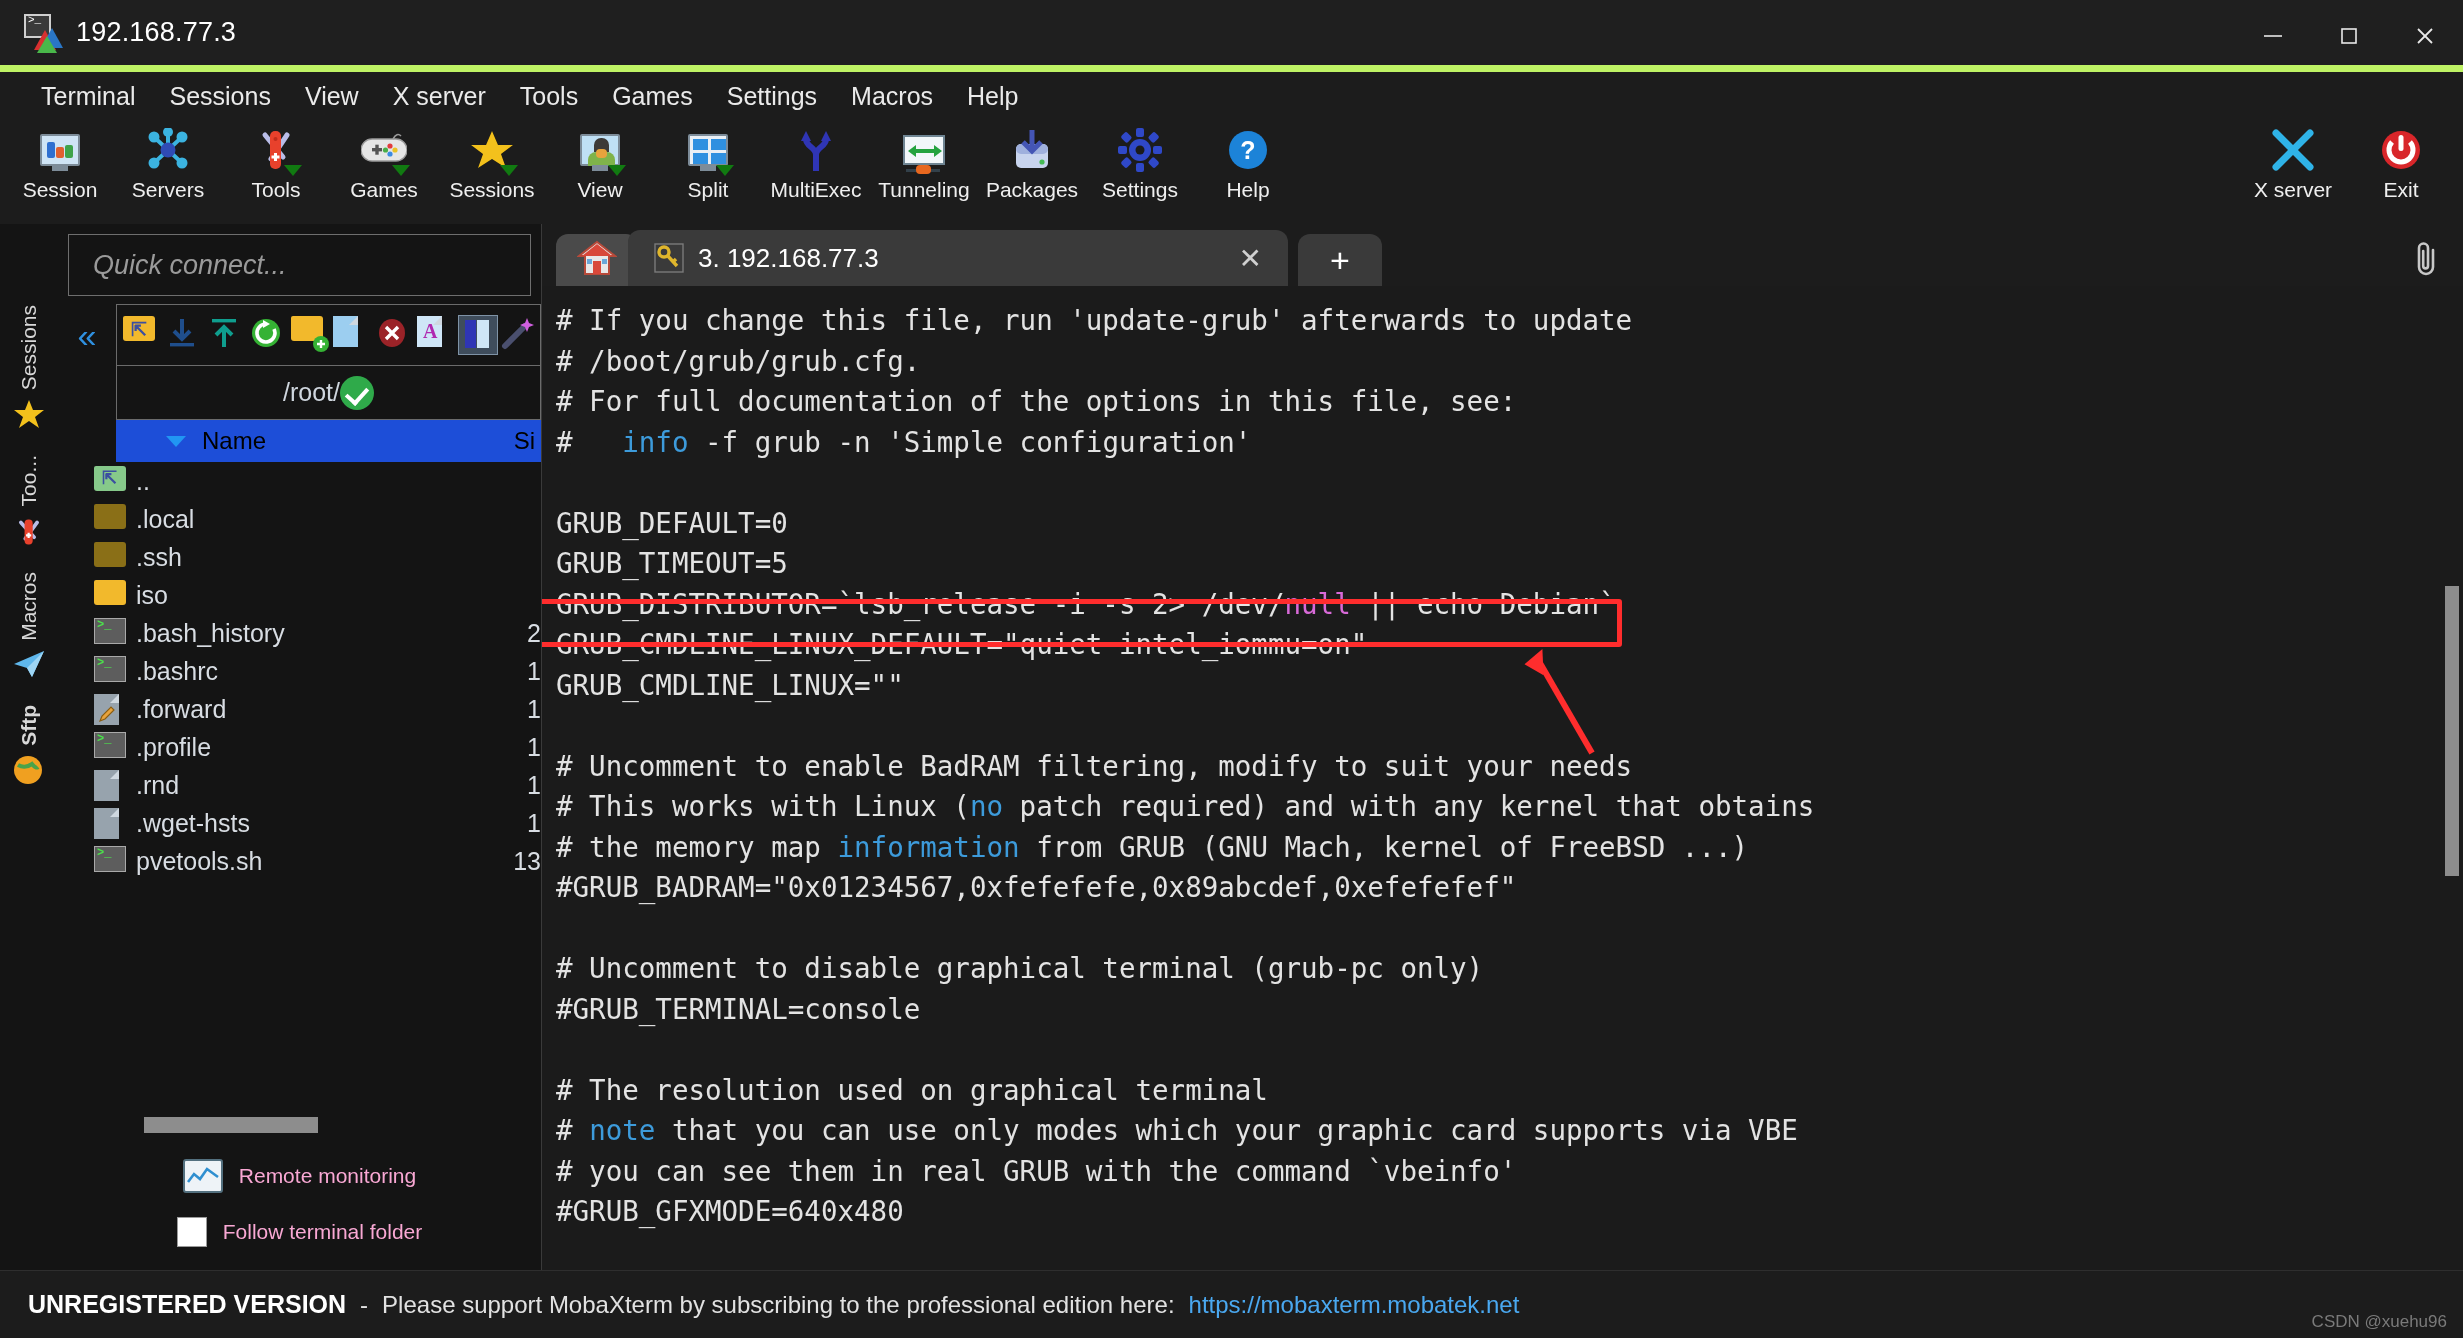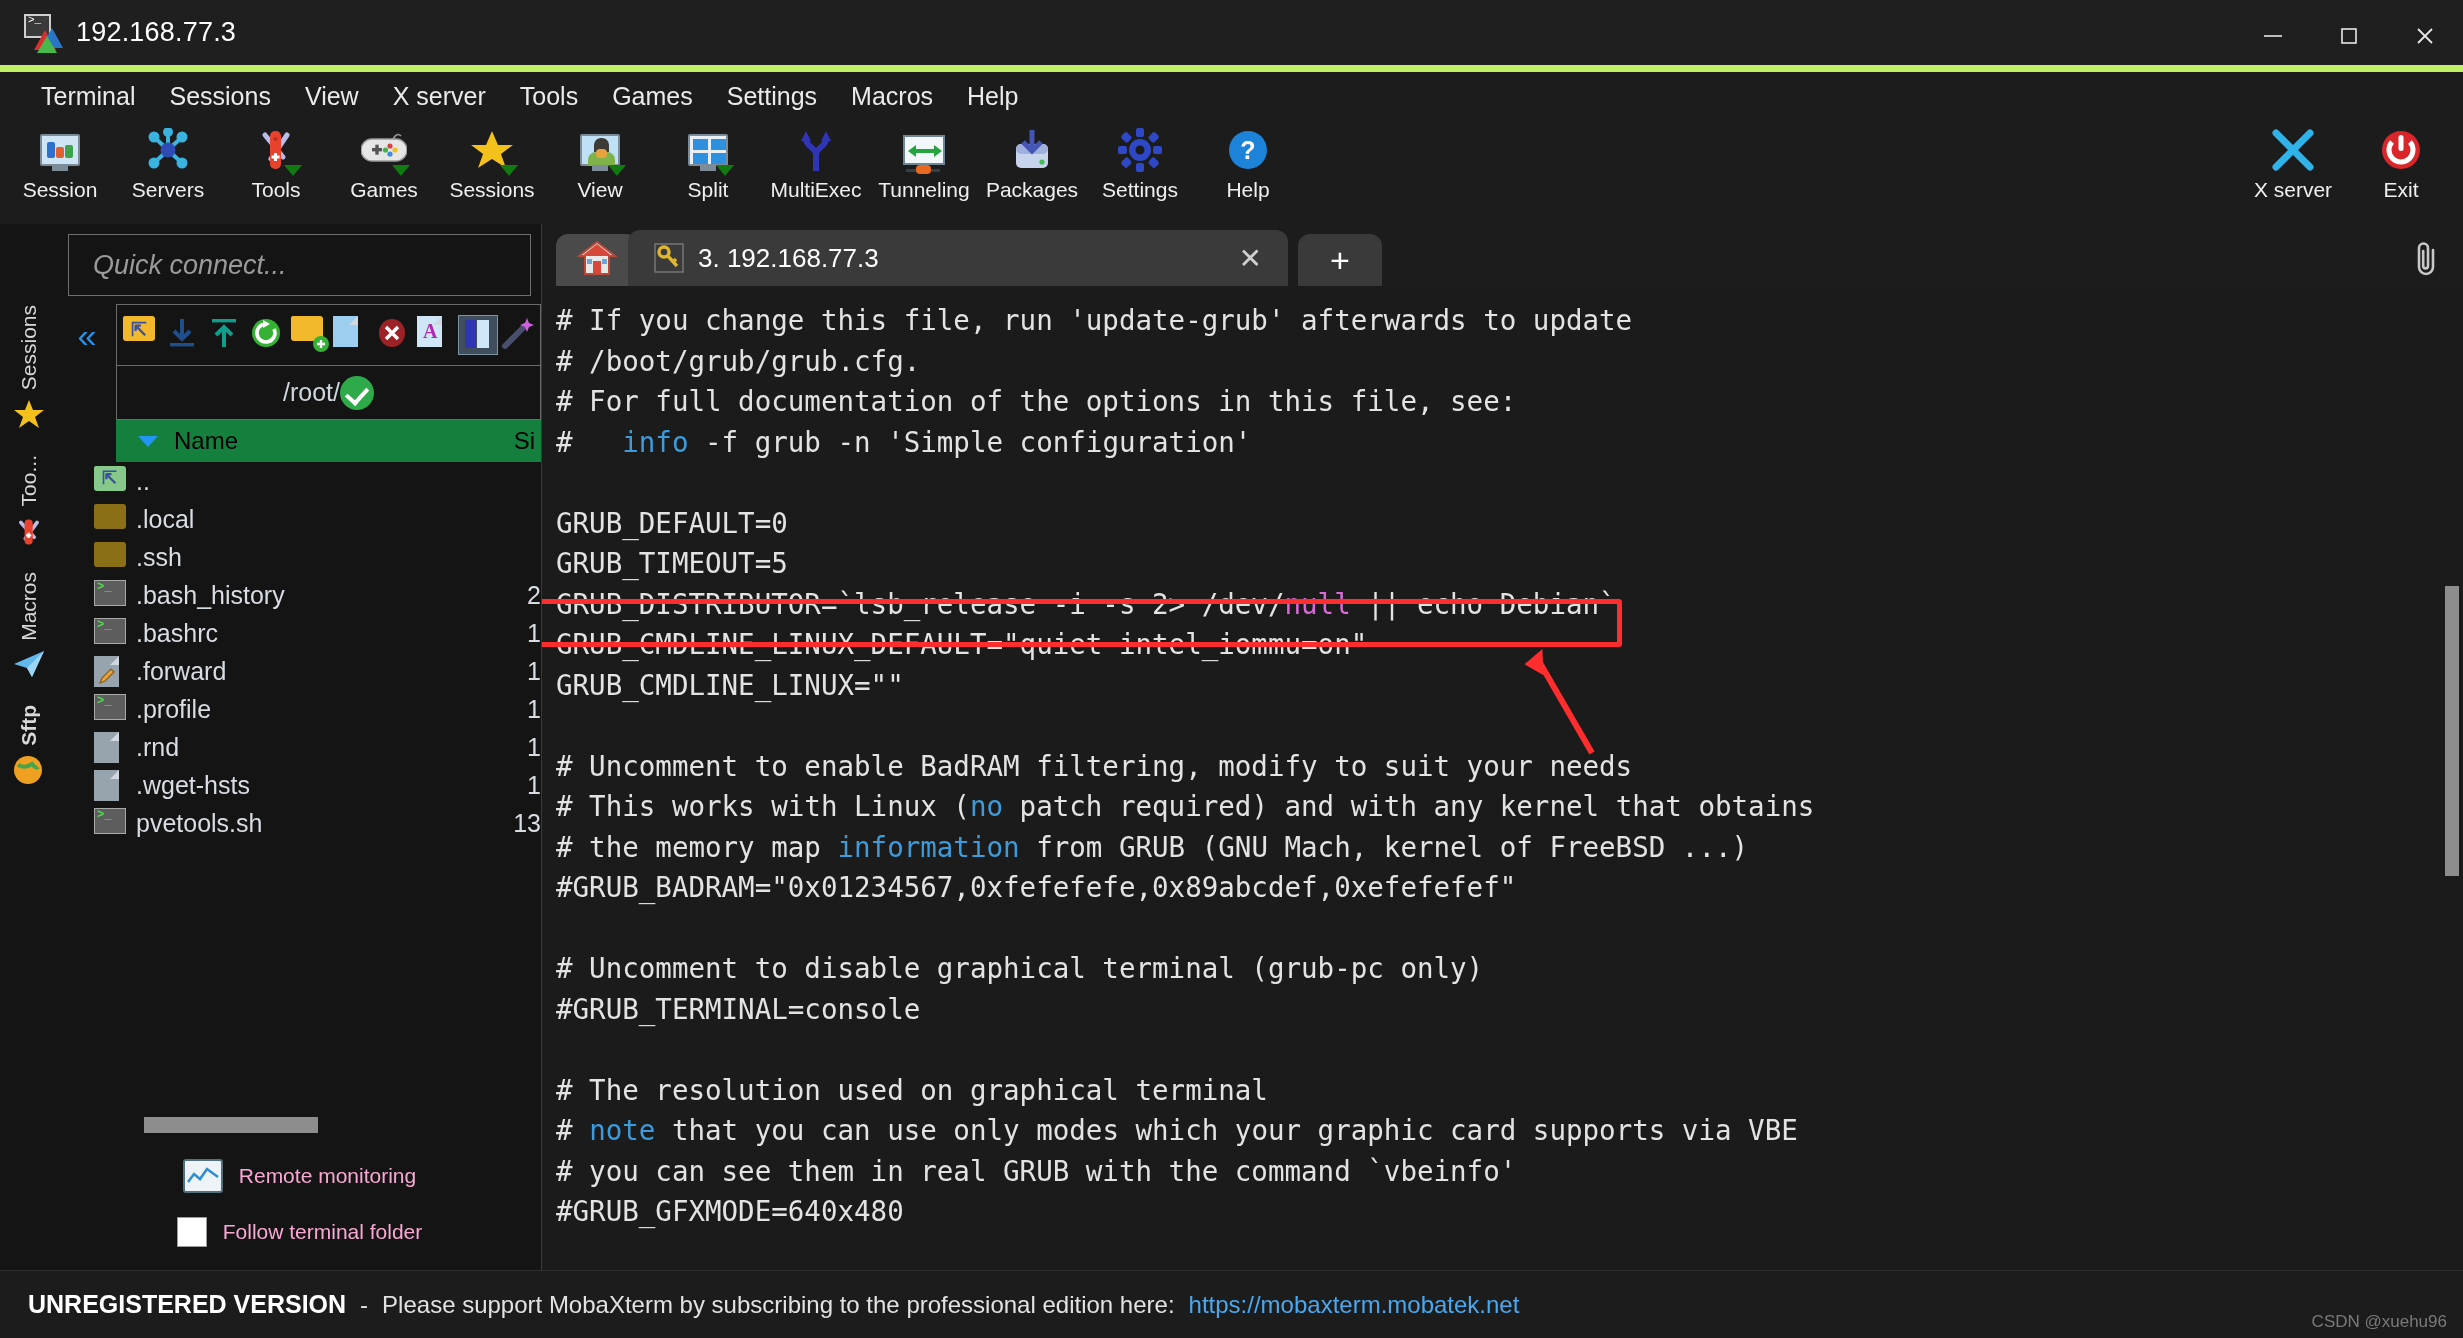--- a/index.html
+++ b/index.html
@@ -189,23 +189,23 @@
     width: 34px; height: 34px; border-radius: 50%;
     background: #2faa4a; position: relative;
   }
   .okdot::after {
     content: ""; position: absolute; left: 10px; top: 7px;
     width: 10px; height: 17px;
     border: solid #fff; border-width: 0 4px 4px 0;
     transform: rotate(42deg);
   }
   .colhdr {
-    height: 42px; background: #15803d;
+    height: 42px; background: #1d4ed8;
     display: flex; align-items: center;
-    color: #000; font-size: 24px;
+    color: #000; font-size: 24px; padding-left: 28px;
   }
   .colhdr .sortarrow {
     margin: 0 16px 0 22px;
     width: 0; height: 0;
     border-left: 10px solid transparent; border-right: 10px solid transparent;
     border-top: 11px solid #2196f3;
   }
   .colhdr .name { flex: 1; }
   .colhdr .size { padding-right: 6px; }
   .filelist {
@@ -715,20 +715,27 @@
         </div>
         <div class="frow">
           <div class="ficon">
               <div class="folder" style="background:#8a6f17;"></div>
             </div>
           <div class="fname">.ssh</div>
           <div class="fsize"></div>
         </div>
         <div class="frow">
           <div class="ficon">
+              <div class="folder" style="background:#f2b92c;"></div>
+            </div>
+          <div class="fname">iso</div>
+          <div class="fsize"></div>
+        </div>
+        <div class="frow">
+          <div class="ficon">
               <div class="shico"></div>
             </div>
           <div class="fname">.bash_history</div>
           <div class="fsize">2</div>
         </div>
         <div class="frow">
           <div class="ficon">
               <div class="shico"></div>
             </div>
           <div class="fname">.bashrc</div>

